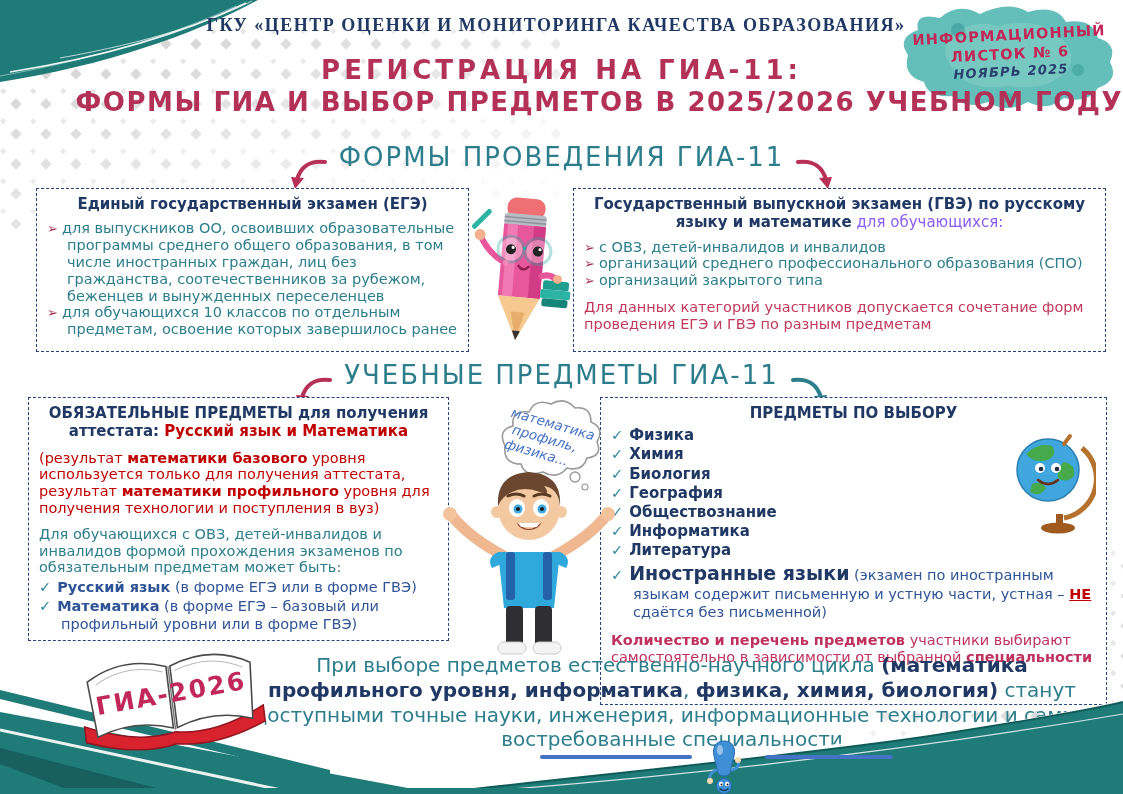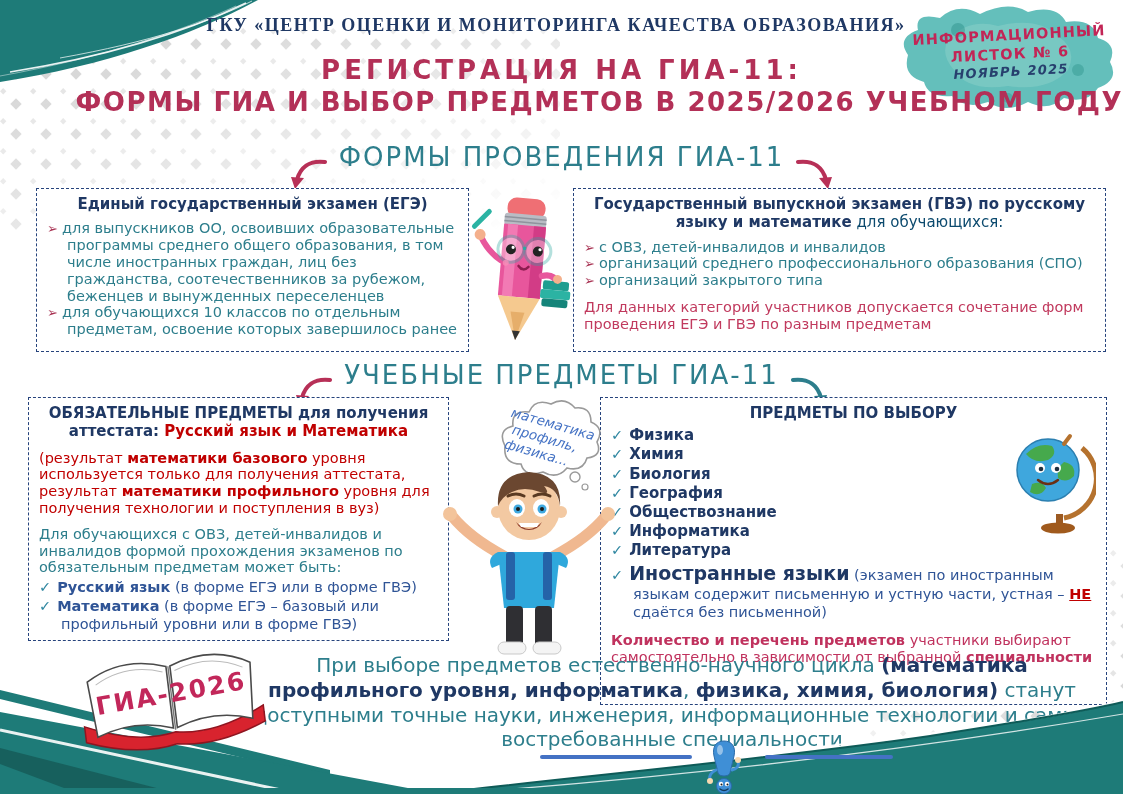--- a/index.html
+++ b/index.html
@@ -23,21 +23,21 @@
 
   .sec-head{position:absolute;left:0;right:0;display:flex;justify-content:center;
             align-items:flex-start;gap:12px;color:#2d7e8c;font-size:26px;letter-spacing:2px;}
   .sec-head .arr{margin-top:16px;flex:none;}
   #sec1-head{top:142px;}
   #sec2-head{top:360px;}
 
   .box{position:absolute;background:#fff;border:1.6px dashed #26437c;
        padding:6px 10px;box-sizing:border-box;font-size:14.5px;line-height:1.16;}
   .box-title{text-align:center;font-weight:bold;color:#1f3864;font-size:15px;line-height:1.22;}
-  .teal{color:#0c4a6e;}
+  .teal{color:#8b5cf6;}
   .navy{color:#1f3864;}
   .red{color:#c00000;}
   .blue{color:#2f5496;}
   b.navy{color:#1f3864;}
 
   ul.bul{list-style:none;margin:7px 0 0;padding:0;color:#2d7e8c;}
   ul.bul li{padding-left:20px;text-indent:-20px;}
   ul.bul .mark{color:#a83353;font-size:13px;padding-right:4px;}
 
   ul.chk{list-style:none;margin:2px 0 0;padding:0;}

